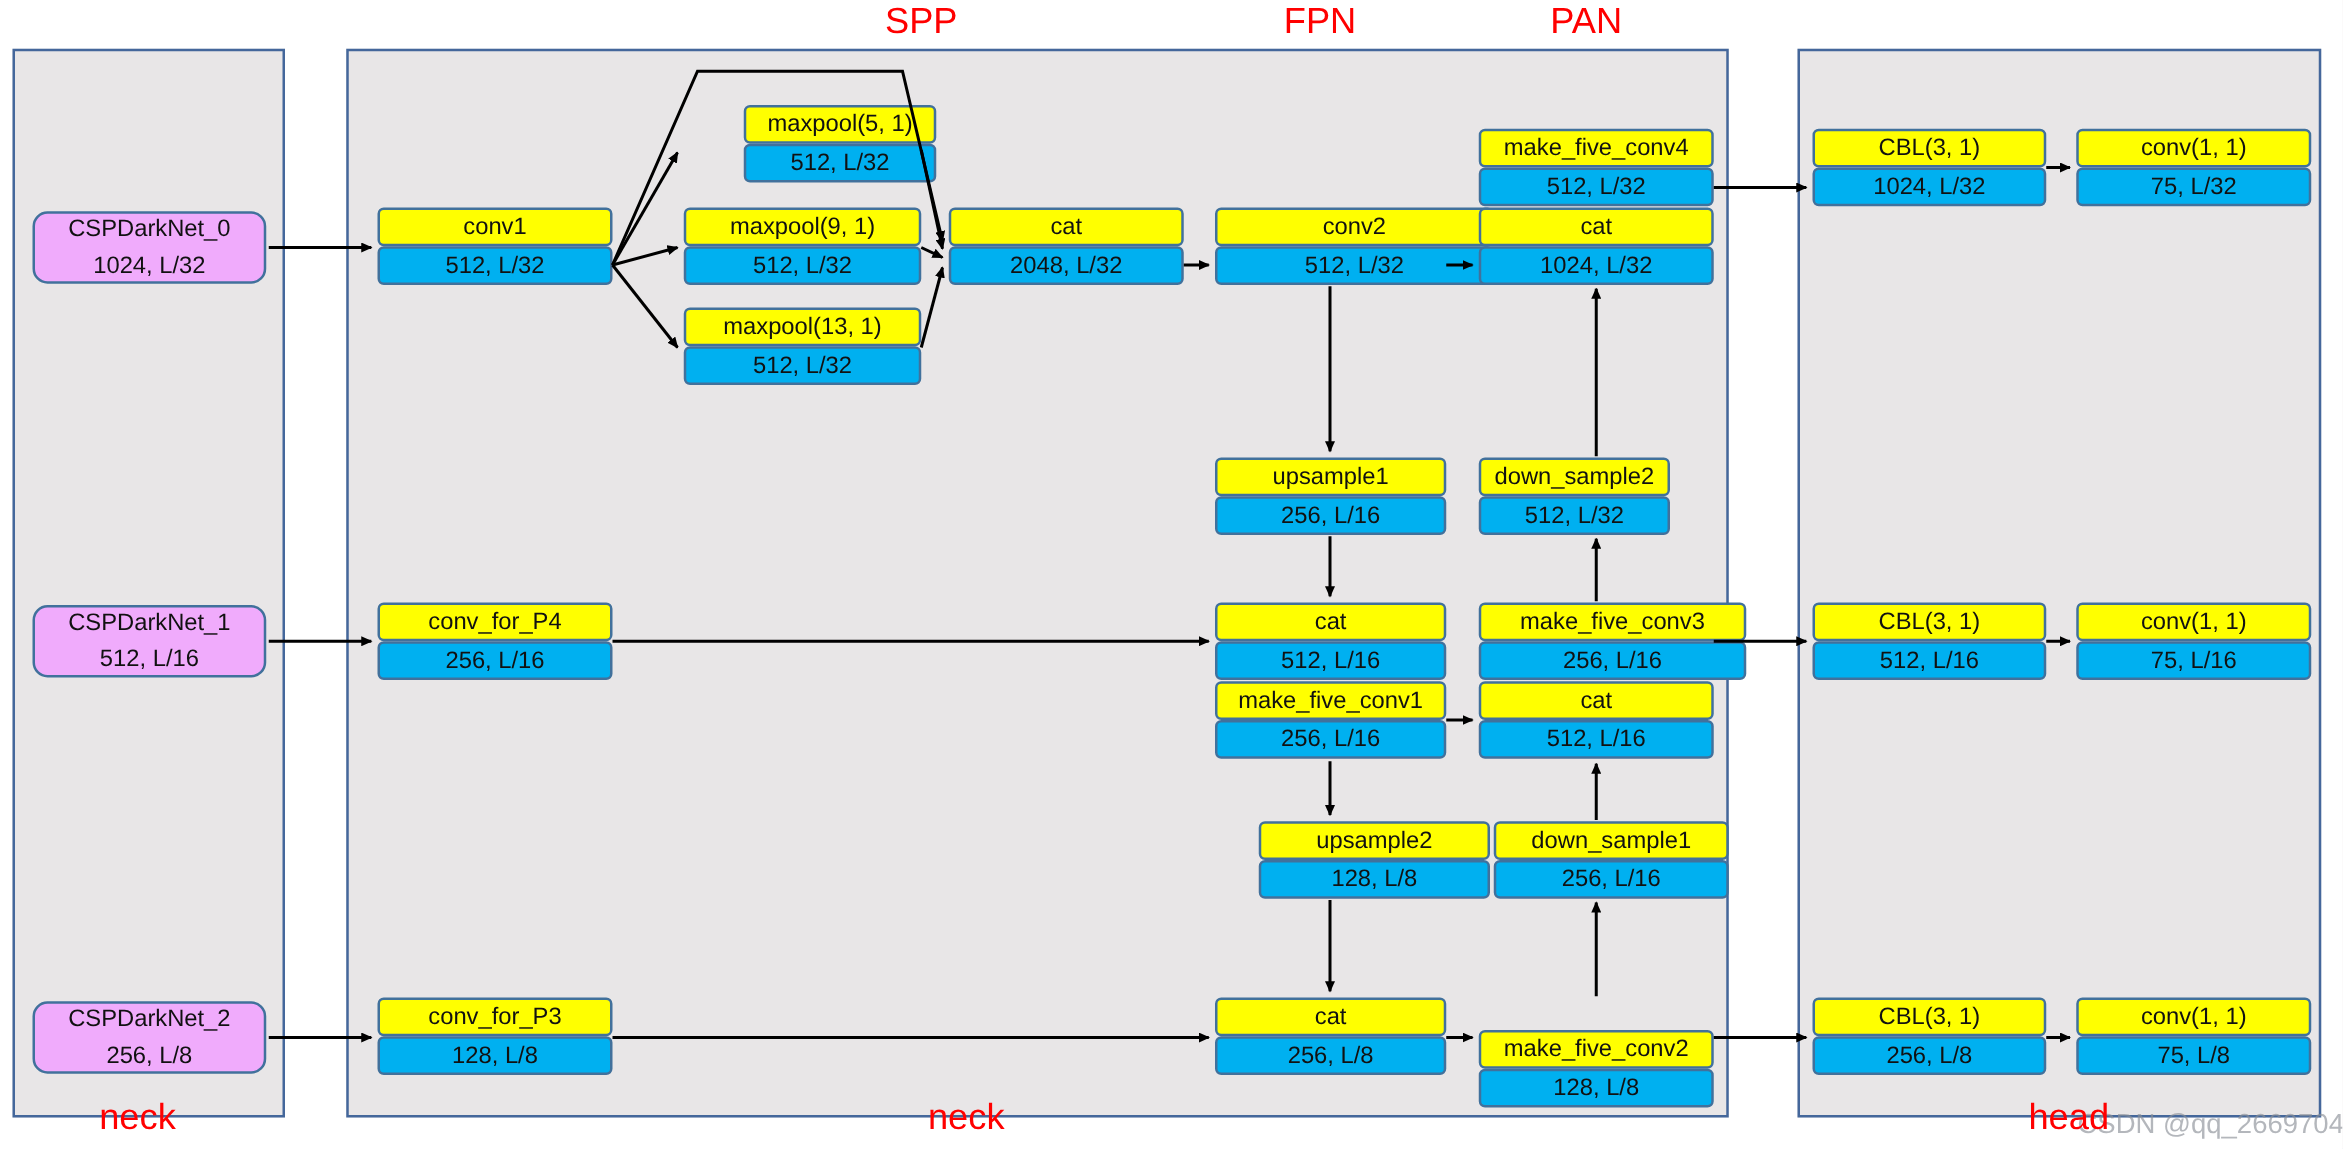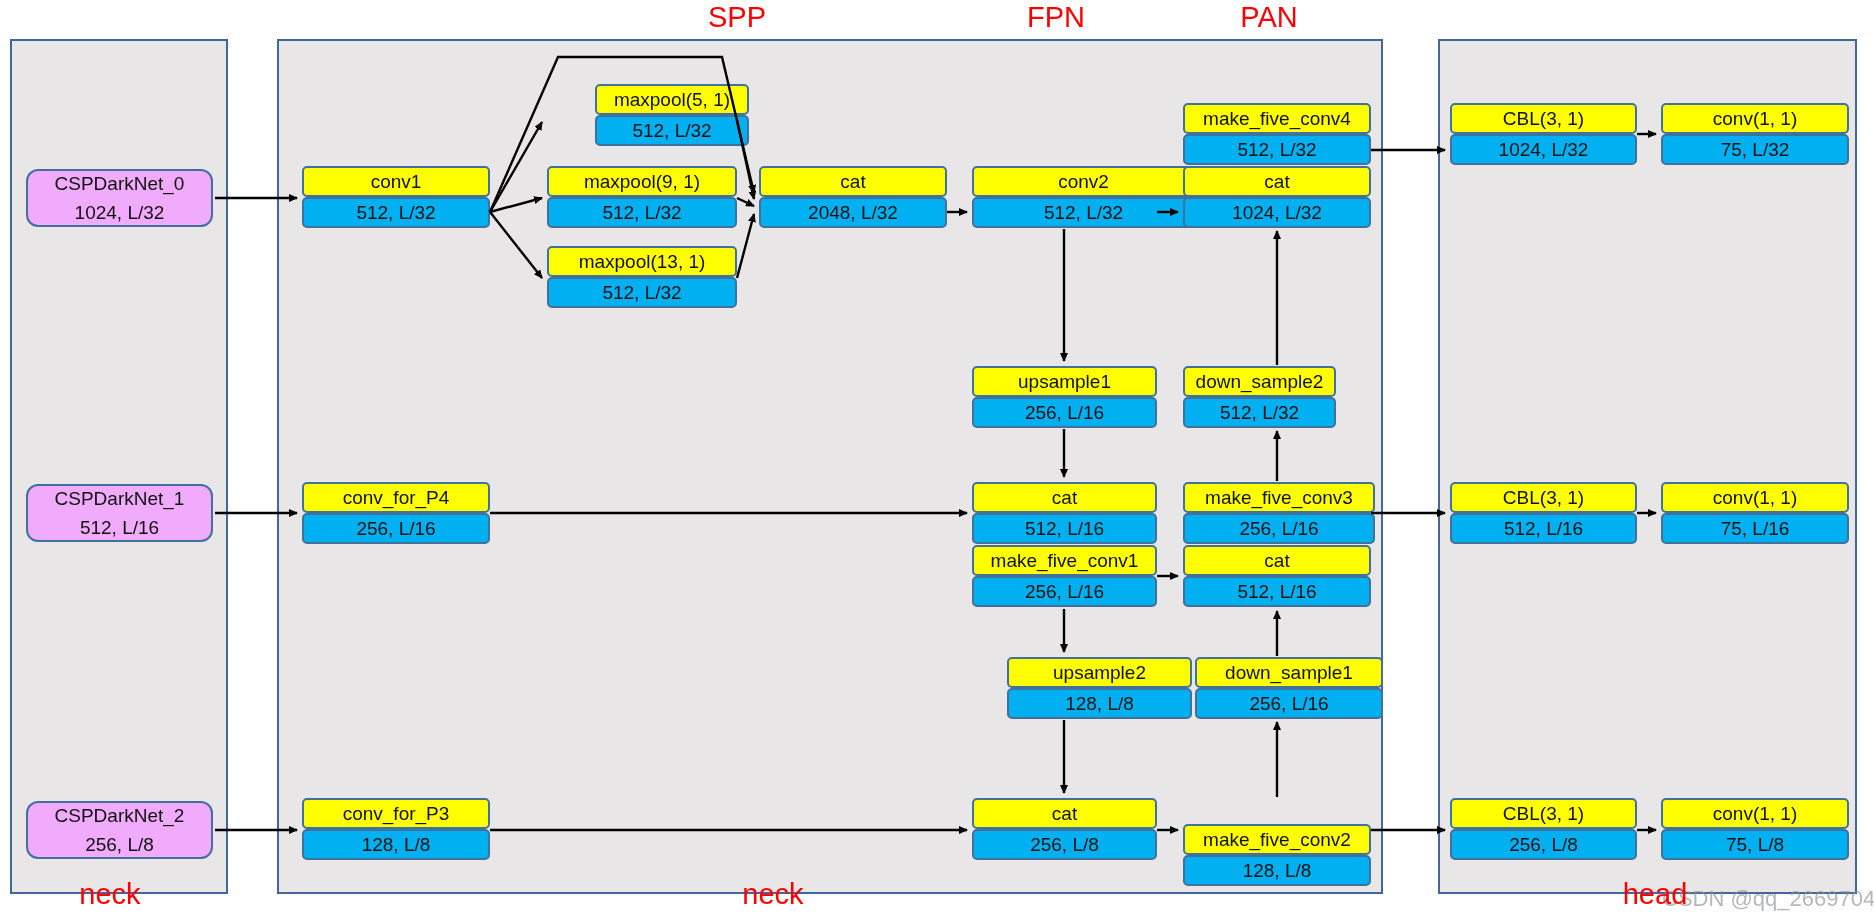--- a/index.html
+++ b/index.html
@@ -113,21 +113,21 @@
     <div class="row blue">512, L/32</div>
   </div>
   <div class="node" style="left:1183px;top:166px;width:188px;">
     <div class="row yellow">cat</div>
     <div class="row blue">1024, L/32</div>
   </div>
   <div class="node" style="left:1183px;top:366px;width:153px;">
     <div class="row yellow">down_sample2</div>
     <div class="row blue">512, L/32</div>
   </div>
-  <div class="node" style="left:1183px;top:482px;width:192px;">
+  <div class="node" style="left:1183px;top:482px;width:214px;">
     <div class="row yellow">make_five_conv3</div>
     <div class="row blue">256, L/16</div>
   </div>
   <div class="node" style="left:1183px;top:545px;width:188px;">
     <div class="row yellow">cat</div>
     <div class="row blue">512, L/16</div>
   </div>
   <div class="node" style="left:1183px;top:657px;width:188px;padding-left:12px;">
     <div class="row yellow">down_sample1</div>
     <div class="row blue">256, L/16</div>

